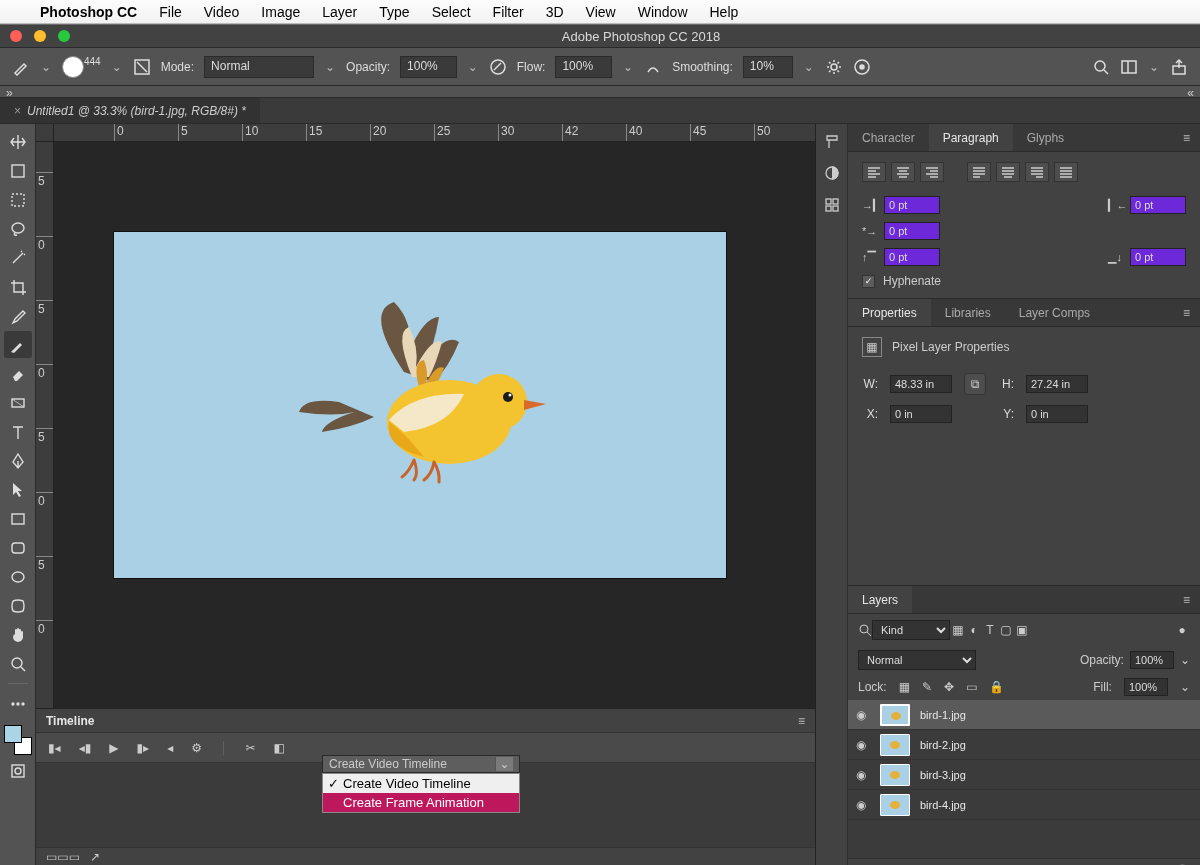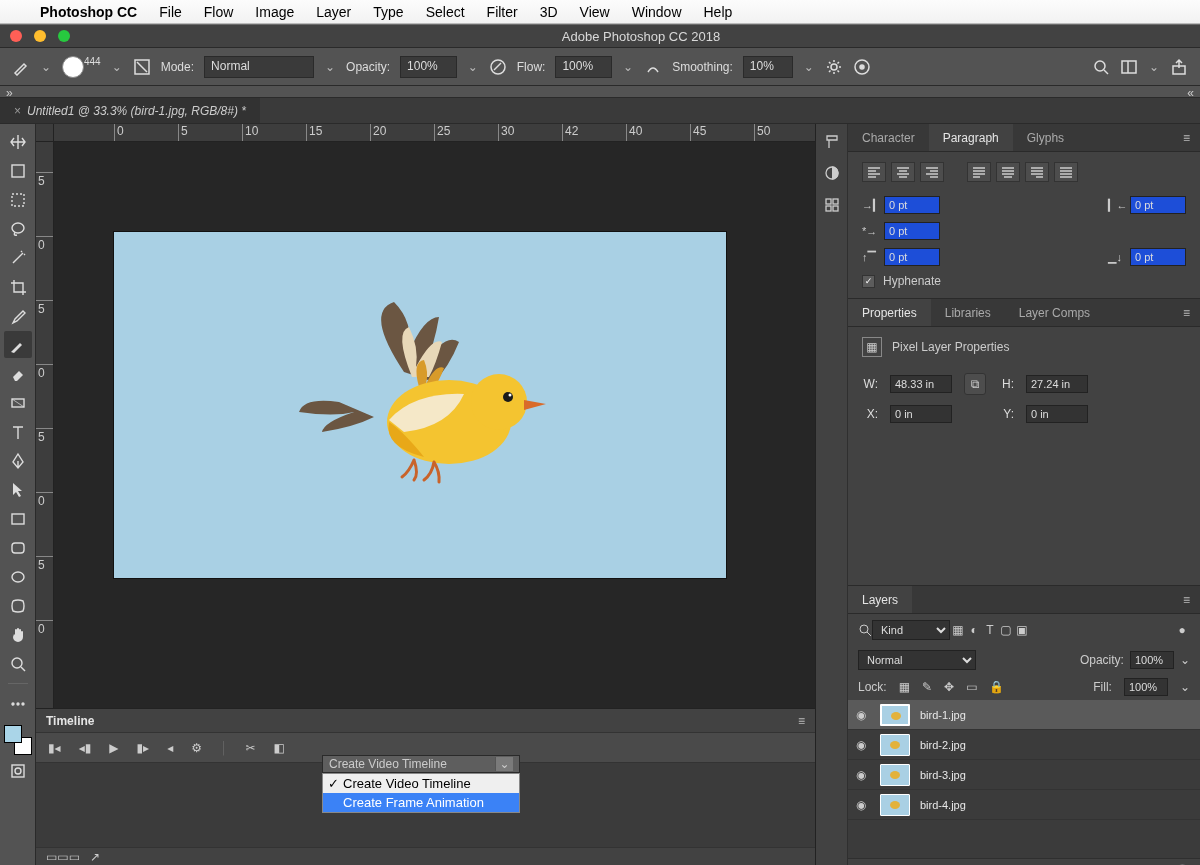--- a/index.html
+++ b/index.html
@@ -46,39 +46,39 @@
 .tl-header .menu{margin-left:auto;color:#bbb}
 .tl-controls{height:30px;display:flex;align-items:center;gap:18px;padding:0 12px;background:#4a4a4a;border-bottom:1px solid #333;color:#bbb}
 .tl-body{height:84px;background:#3b3b3b;position:relative}
 .tl-footer{height:18px;background:#424242;border-top:1px solid #333;display:flex;align-items:center;padding:0 10px;gap:10px;color:#999;font-size:10px}
 .dropdown-wrap{position:absolute;left:286px;top:-8px}
 .dd-btn{background:#5e5e5e;border:1px solid #2a2a2a;color:#eaeaea;padding:1px 6px;font-size:12px;display:flex;align-items:center;width:198px}
 .dd-btn .arrow{margin-left:auto;background:#7a7a7a;width:18px;text-align:center;border-left:1px solid #555}
 .dd-menu{background:#efefef;border:1px solid #888;width:198px}
 .dd-item{padding:2px 6px 2px 20px;color:#000;font-size:13px;position:relative}
 .dd-item.check::before{content:"✓";position:absolute;left:5px;color:#000}
-.dd-item.sel{background:#3b82f6;color:#fff}
+.dd-item.sel{background:#be185d;color:#fff}
 .right{display:flex;background:#424242;border-left:1px solid #222}
 .dock{width:32px;background:#424242;display:flex;flex-direction:column;align-items:center;padding-top:8px;gap:14px;border-right:1px solid #2f2f2f}
 .dock svg{width:18px;height:18px;stroke:#ccc;fill:none;stroke-width:1.3}
 .panels{width:352px;display:flex;flex-direction:column}
 .panel{background:#424242;border-bottom:1px solid #2a2a2a}
 .ptabs{height:28px;display:flex;align-items:stretch;background:#383838;border-bottom:1px solid #2a2a2a}
 .ptab{padding:0 14px;display:flex;align-items:center;color:#aaa;font-size:12px}
 .ptab.active{background:#424242;color:#e5e5e5;font-weight:500;border-top:0}
 .ptabs .menu{margin-left:auto;padding:0 10px;display:flex;align-items:center;color:#bbb}
 .para-body{padding:10px 14px}
 .align-row{display:flex;gap:5px;margin-bottom:14px}
 .align-btn{width:24px;height:20px;background:#4d4d4d;border:1px solid #333;display:flex;align-items:center;justify-content:center}
 .align-btn.sp{margin-left:18px}
 .align-btn svg{width:14px;height:12px;stroke:#ccc;stroke-width:1.3}
 .fld-row{display:flex;gap:20px;margin-bottom:8px;align-items:center}
 .fld{display:flex;align-items:center;gap:6px}
 .fld .ic{width:16px;color:#ccc;font-size:11px}
-.fld input{width:56px;background:#1d4ed8;border:1px solid #222;color:#ddd;padding:2px 4px;font-size:11px}
+.fld input{width:56px;background:#6d28d9;border:1px solid #222;color:#ddd;padding:2px 4px;font-size:11px}
 .chk{display:flex;align-items:center;gap:8px;margin-top:6px}
 .chk .box{width:13px;height:13px;background:#5c5c5c;border:1px solid #333;display:flex;align-items:center;justify-content:center;color:#fff;font-size:9px}
 .props-body{padding:10px 14px;height:258px}
 .props-title{display:flex;align-items:center;gap:10px;margin-bottom:16px}
 .props-title .icon{width:20px;height:20px;border:1px solid #888;display:flex;align-items:center;justify-content:center;color:#ccc}
 .dim-row{display:flex;align-items:center;gap:12px;margin-bottom:10px}
 .dim-row .lbl{width:16px;text-align:right;color:#ddd}
 .dim-row input{width:62px;background:#333;border:1px solid #222;color:#ddd;padding:2px 4px;font-size:11px}
 .link-ic{width:22px;height:22px;background:#4d4d4d;border:1px solid #333;border-radius:3px;display:flex;align-items:center;justify-content:center}
 .layers-body{display:flex;flex-direction:column;height:268px}
@@ -104,21 +104,21 @@
 .bird-svg{position:absolute;left:170px;top:40px;width:280px;height:280px}
 .hdr-icon{width:18px;height:18px;stroke:#ddd;fill:none;stroke-width:1.5}
 </style>
 </head>
 <body>
 
 <div class="menubar">
   <span></span>
   <span class="app">Photoshop CC</span>
   <span>File</span>
-  <span>Flow</span>
+  <span>Video</span>
   <span>Image</span>
   <span>Layer</span>
   <span>Type</span>
   <span>Select</span>
   <span>Filter</span>
   <span>3D</span>
   <span>View</span>
   <span>Window</span>
   <span>Help</span>
 </div>

